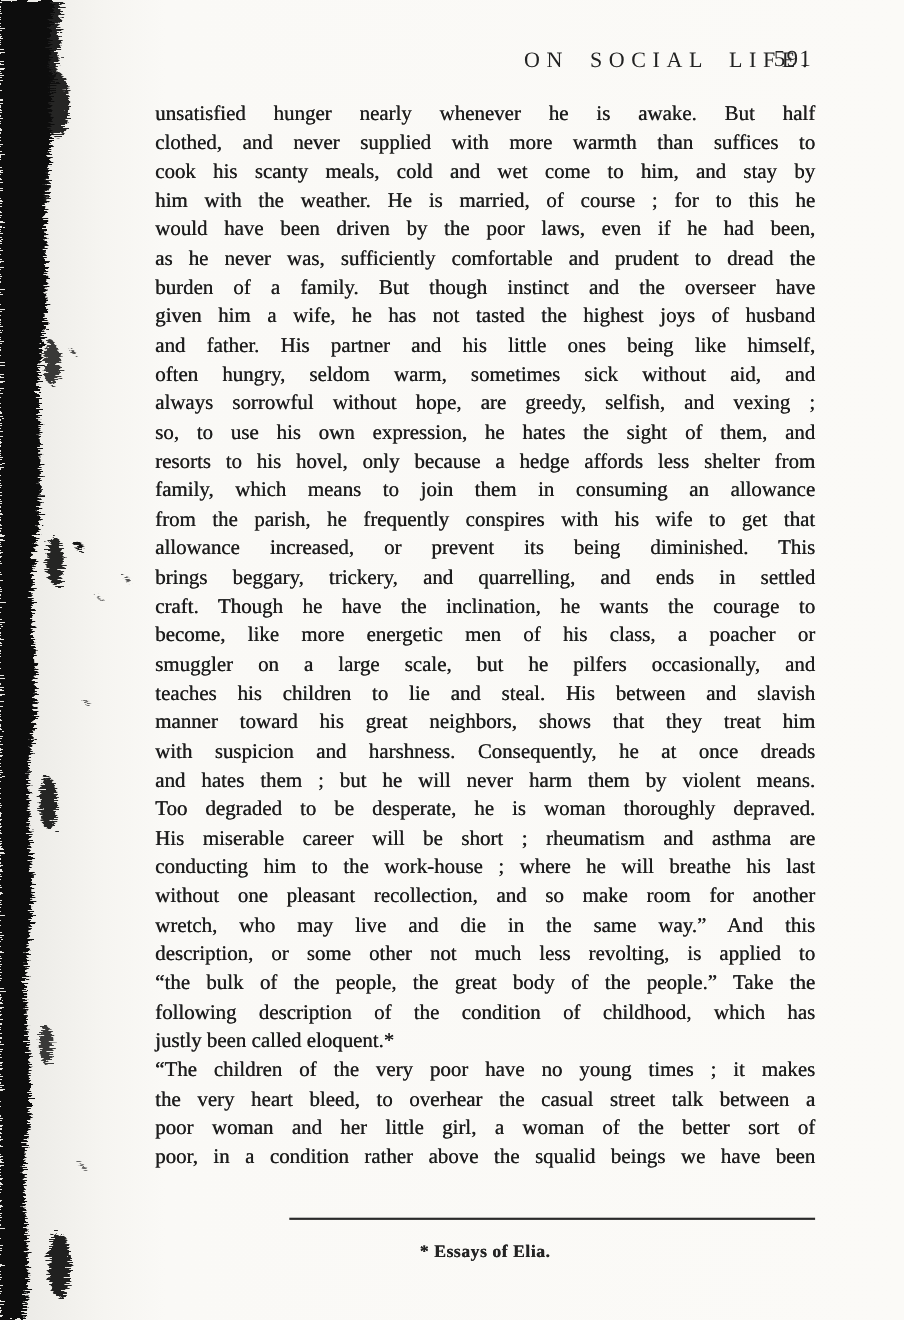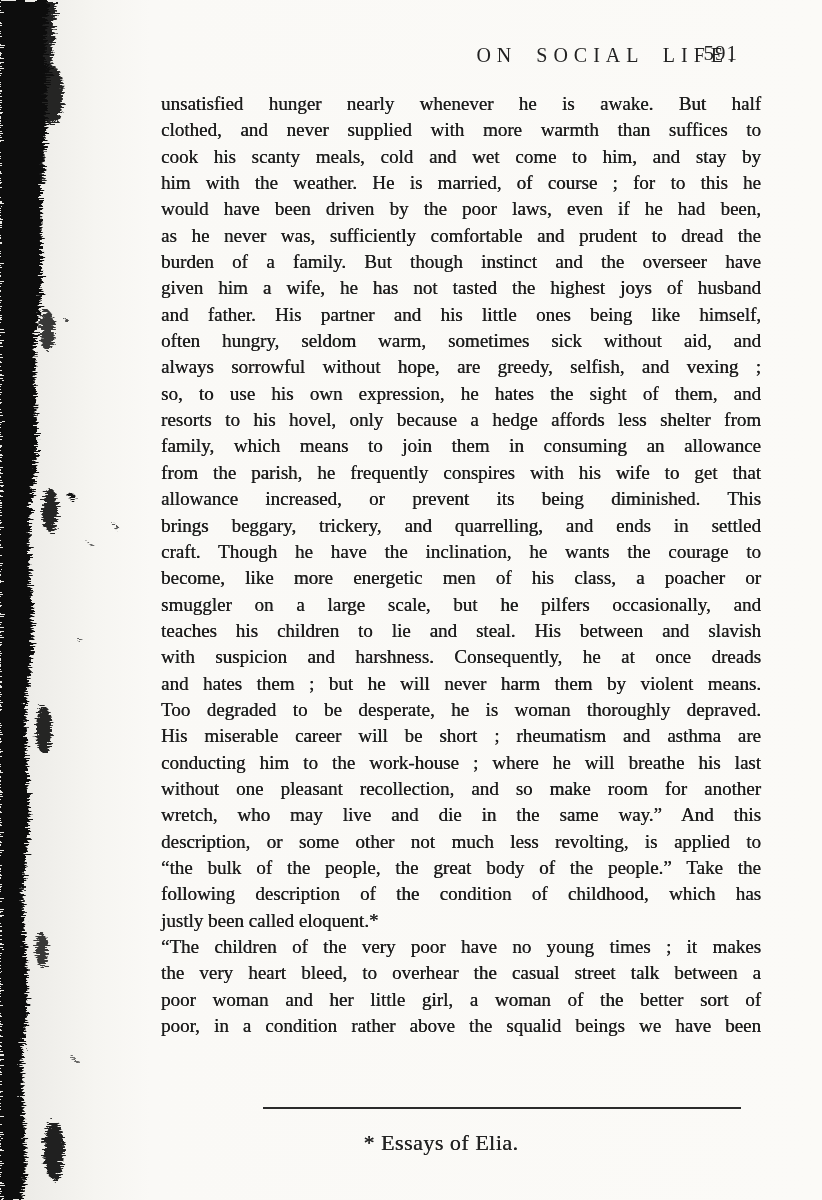--- a/index.html
+++ b/index.html
@@ -20,35 +20,34 @@
     color:#222;
   }
   .page-number{
     position:absolute;right:2px;top:-3px;
     font-size:21px;letter-spacing:1px;color:#232323;
   }
   .body-text{
     position:absolute;top:91px;left:141px;width:600px;
     font-size:19px;
     text-shadow:0.3px 0 0 currentColor;
-    margin-left:20px;
   }
   .line{
     height:26.35px;line-height:26.35px;
     text-align:justify;text-align-last:justify;
     white-space:normal;
   }
   .line.noj{text-align-last:left;}
   .foot-rule{
     position:absolute;top:1107px;left:263px;width:478px;height:2px;
     background:#2b2b2b;border:none;margin:0;
   }
   .footnote{
     position:absolute;top:1130px;left:141px;width:600px;
-    text-align:center;font-size:22px;font-weight:400;
+    text-align:center;font-size:16px;font-weight:700;
     letter-spacing:0.5px;color:#242424;
     text-shadow:0.3px 0 0 currentColor;
   }
 </style>
 </head>
 <body>
 
 <div class="page">
 
   <div class="gutter">
@@ -101,20 +100,21 @@
       <div class="line">so, to use his own expression, he hates the sight of them, and</div>
       <div class="line">resorts to his hovel, only because a hedge affords less shelter from</div>
       <div class="line">family, which means to join them in consuming an allowance</div>
       <div class="line">from the parish, he frequently conspires with his wife to get that</div>
       <div class="line">allowance increased, or prevent its being diminished.  This</div>
       <div class="line">brings beggary, trickery, and quarrelling, and ends in settled</div>
       <div class="line">craft.  Though he have the inclination, he wants the courage to</div>
       <div class="line">become, like more energetic men of his class, a poacher or</div>
       <div class="line">smuggler on a large scale, but he pilfers occasionally, and</div>
       <div class="line">teaches his children to lie and steal.  His between and slavish</div>
+      <div class="line">manner toward his great neighbors, shows that they treat him</div>
       <div class="line">with suspicion and harshness.  Consequently, he at once dreads</div>
       <div class="line">and hates them ; but he will never harm them by violent means.</div>
       <div class="line">Too degraded to be desperate, he is woman thoroughly depraved.</div>
       <div class="line">His miserable career will be short ; rheumatism and asthma are</div>
       <div class="line">conducting him to the work-house ; where he will breathe his last</div>
       <div class="line">without one pleasant recollection, and so make room for another</div>
       <div class="line">wretch, who may live and die in the same way.”  And this</div>
       <div class="line">description, or some other not much less revolting, is applied to</div>
       <div class="line">“the bulk of the people, the great body of the people.”  Take the</div>
       <div class="line">following description of the condition of childhood, which has</div>

